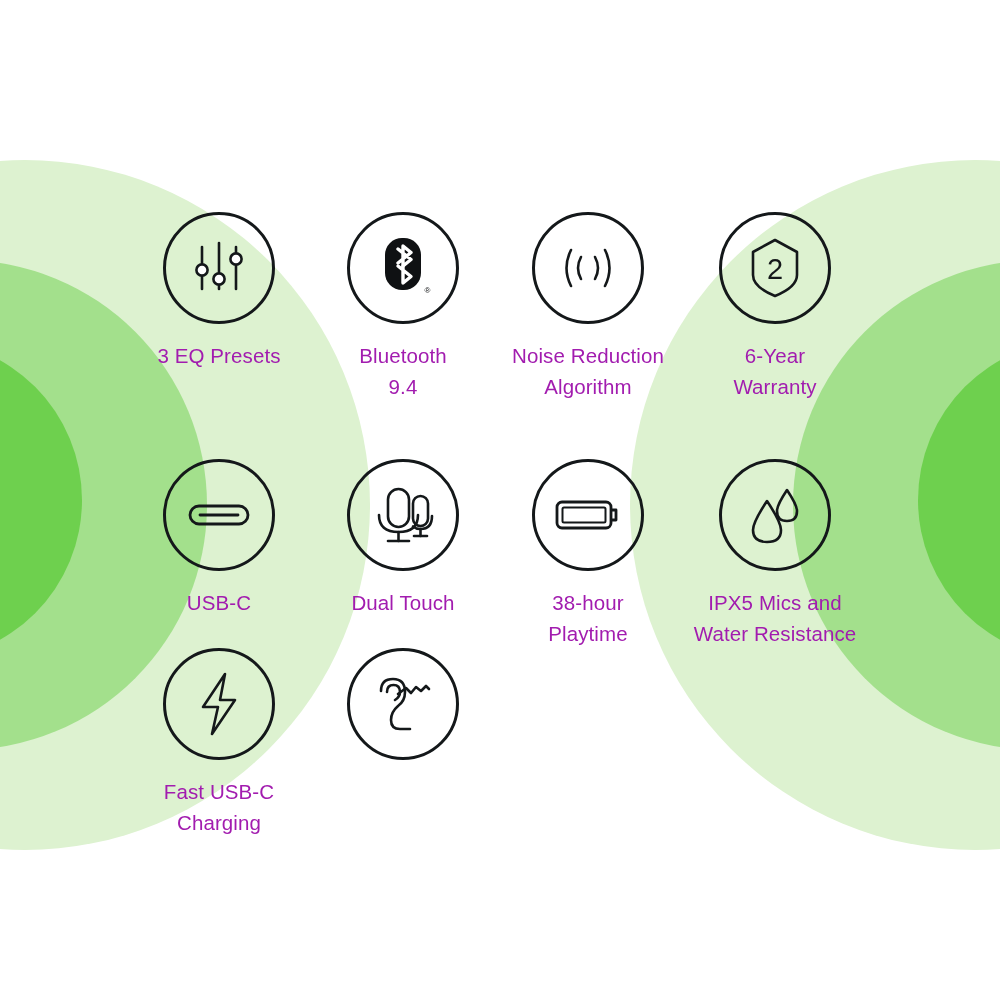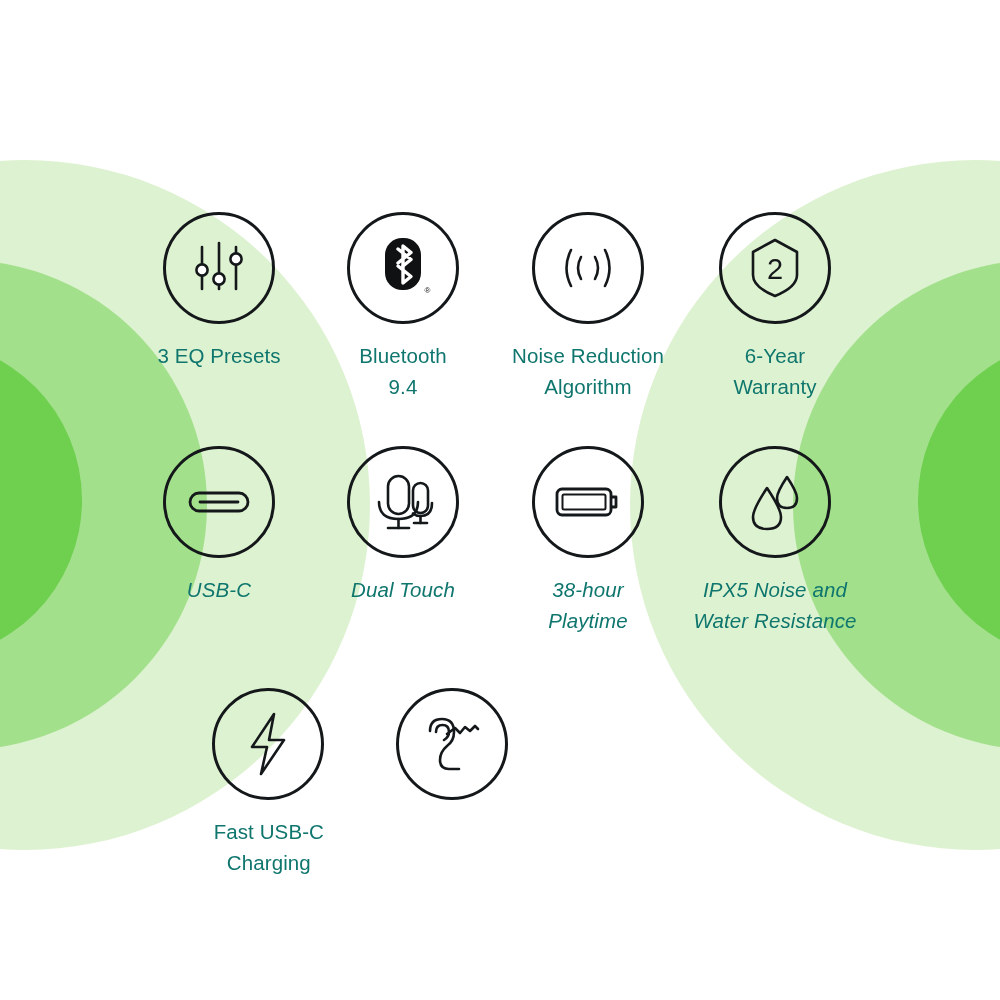--- a/index.html
+++ b/index.html
@@ -60,30 +60,30 @@
     display: flex;
     align-items: center;
     justify-content: center;
     background: transparent;
   }
   .badge svg { display: block; overflow: visible; }
   .caption {
     margin-top: 16px;
     font-size: 20.5px;
     line-height: 31px;
-    color: #0f766e;
+    color: #a21caf;
     letter-spacing: 0.1px;
     white-space: pre-line;
     font-weight: 400;
   }
 
   
   .r1 { top: 212px; }
-  .r2 { top: 446px; font-style: italic; }
-  .r3 { top: 688px; align-items: flex-end; }
+  .r2 { top: 459px; }
+  .r3 { top: 648px; }
   .c1 { left: 114px; }
   .c2 { left: 298px; }
   .c3 { left: 483px; }
   .c4 { left: 670px; }
   .c4w { width: 240px; left: 655px; }
 </style>
 </head>
 <body>
 
 <div id="stage">
@@ -189,21 +189,21 @@
 Playtime</div>
     </div>
 
     <div class="feature r2 c4w">
       <div class="badge">
         <svg width="62" height="62" viewBox="0 0 62 62" fill="none" stroke="#14181a" stroke-width="2.6" stroke-linejoin="round">
           <path d="M43 6 Q53 21 53 27 Q53 37 43 37 Q33 37 33 27 Q33 21 43 6 Z"></path>
           <path d="M23 17 Q37 38 37 46 Q37 58 23 58 Q9 58 9 46 Q9 38 23 17 Z"></path>
         </svg>
       </div>
-      <div class="caption">IPX5 Noise and
+      <div class="caption">IPX5 Mics and
 Water Resistance</div>
     </div>
 
     <div class="feature r3 c1">
       <div class="badge">
         <svg width="50" height="66" viewBox="0 0 50 66" fill="none" stroke="#14181a" stroke-width="2.6" stroke-linejoin="round" stroke-linecap="round">
           <path d="M31 3 L9 36 L24 36 L18 63 L41 29 L26 29 Z"></path>
         </svg>
       </div>
       <div class="caption">Fast USB-C

